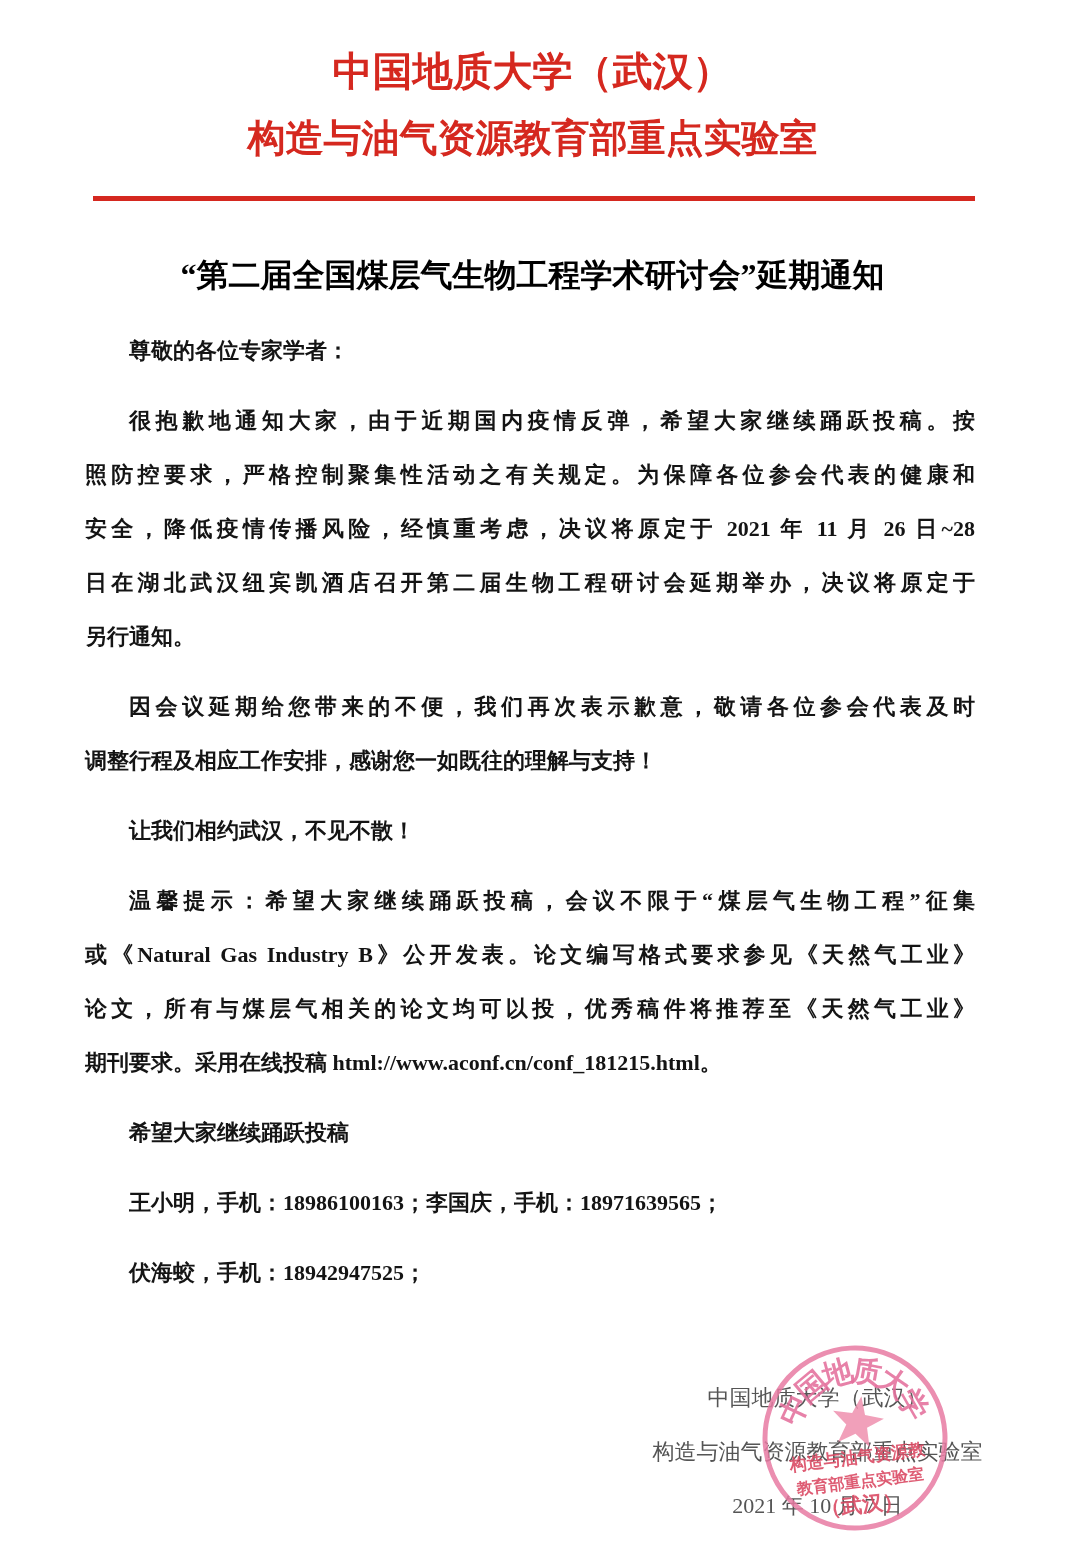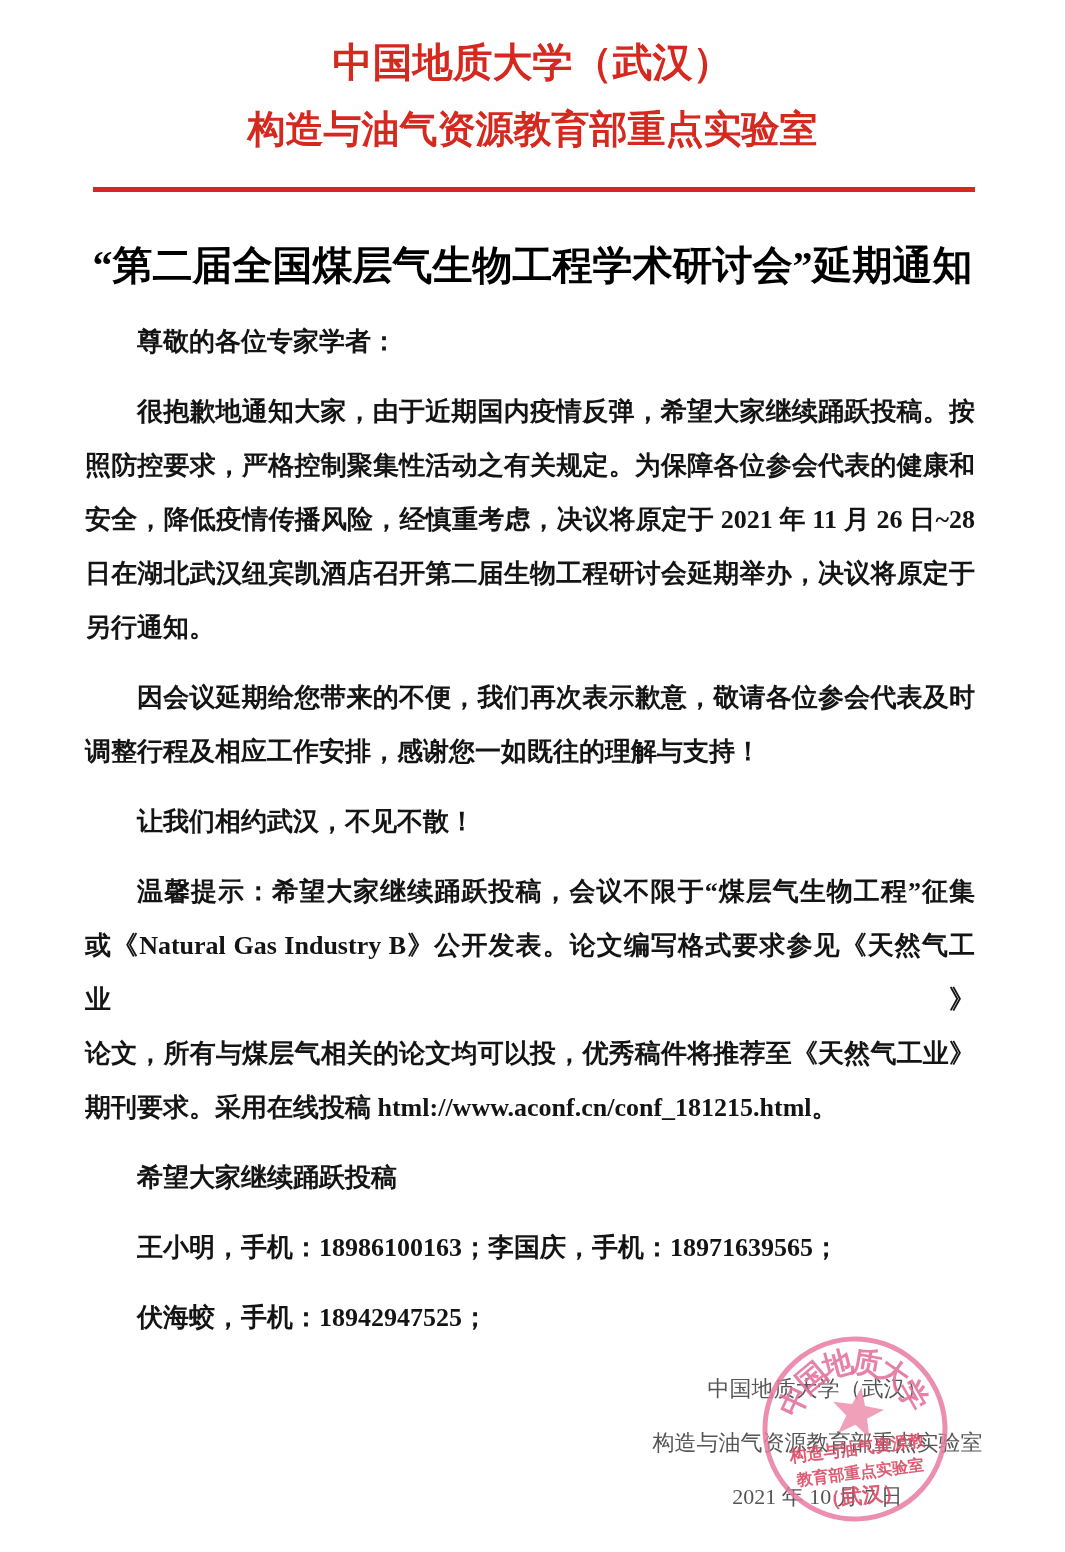--- a/index.html
+++ b/index.html
@@ -4,37 +4,37 @@
 <style>
   html, body { margin: 0; padding: 0; }
   body {
     width: 1065px; height: 1552px;
     background: #ffffff;
     font-family: "Liberation Serif", "DejaVu Serif", serif;
     color: #141414;
     position: relative;
     overflow: hidden;
   }
-  .page { position: absolute; inset: 0; }
+  .page { position: absolute; inset: 0; margin-top: 9px; }
 
   
   .letterhead { position: absolute; top: 30px; left: 0; width: 100%; text-align: center; font-weight: 700; }
   .org-line1 { font-size: 40px; line-height: 66px; }
   .org-line2 { font-size: 38px; line-height: 66px; }
   .divider { position: absolute; top: 187px; left: 93px; width: 882px; height: 5px; }
 
   
   .notice-title {
     position: absolute; top: 243px; left: 0; width: 100%;
-    text-align: center; font-size: 40px; font-weight: 700; color: #000;
+    text-align: center; font-size: 32px; font-weight: 700; color: #000;
     line-height: 46px; margin: 0;
   }
 
   
-  .body-block { position: absolute; top: 315px; left: 85px; width: 890px; font-size: 26px; font-weight: 600; }
+  .body-block { position: absolute; top: 315px; left: 85px; width: 890px; font-size: 22px; font-weight: 600; }
   .para { margin: 0 0 16px 0; }
   .line { line-height: 54px; }
   .line.first { text-indent: 2em; }
   .line.fill { text-align: justify; text-align-last: justify; }
 
   
   .signature { position: absolute; top: 1362px; left: 645px; width: 345px; text-align: center; color: #555555; font-size: 22px; font-weight: 400; }
   .sig-line { line-height: 54px; white-space: nowrap; }
 
   

